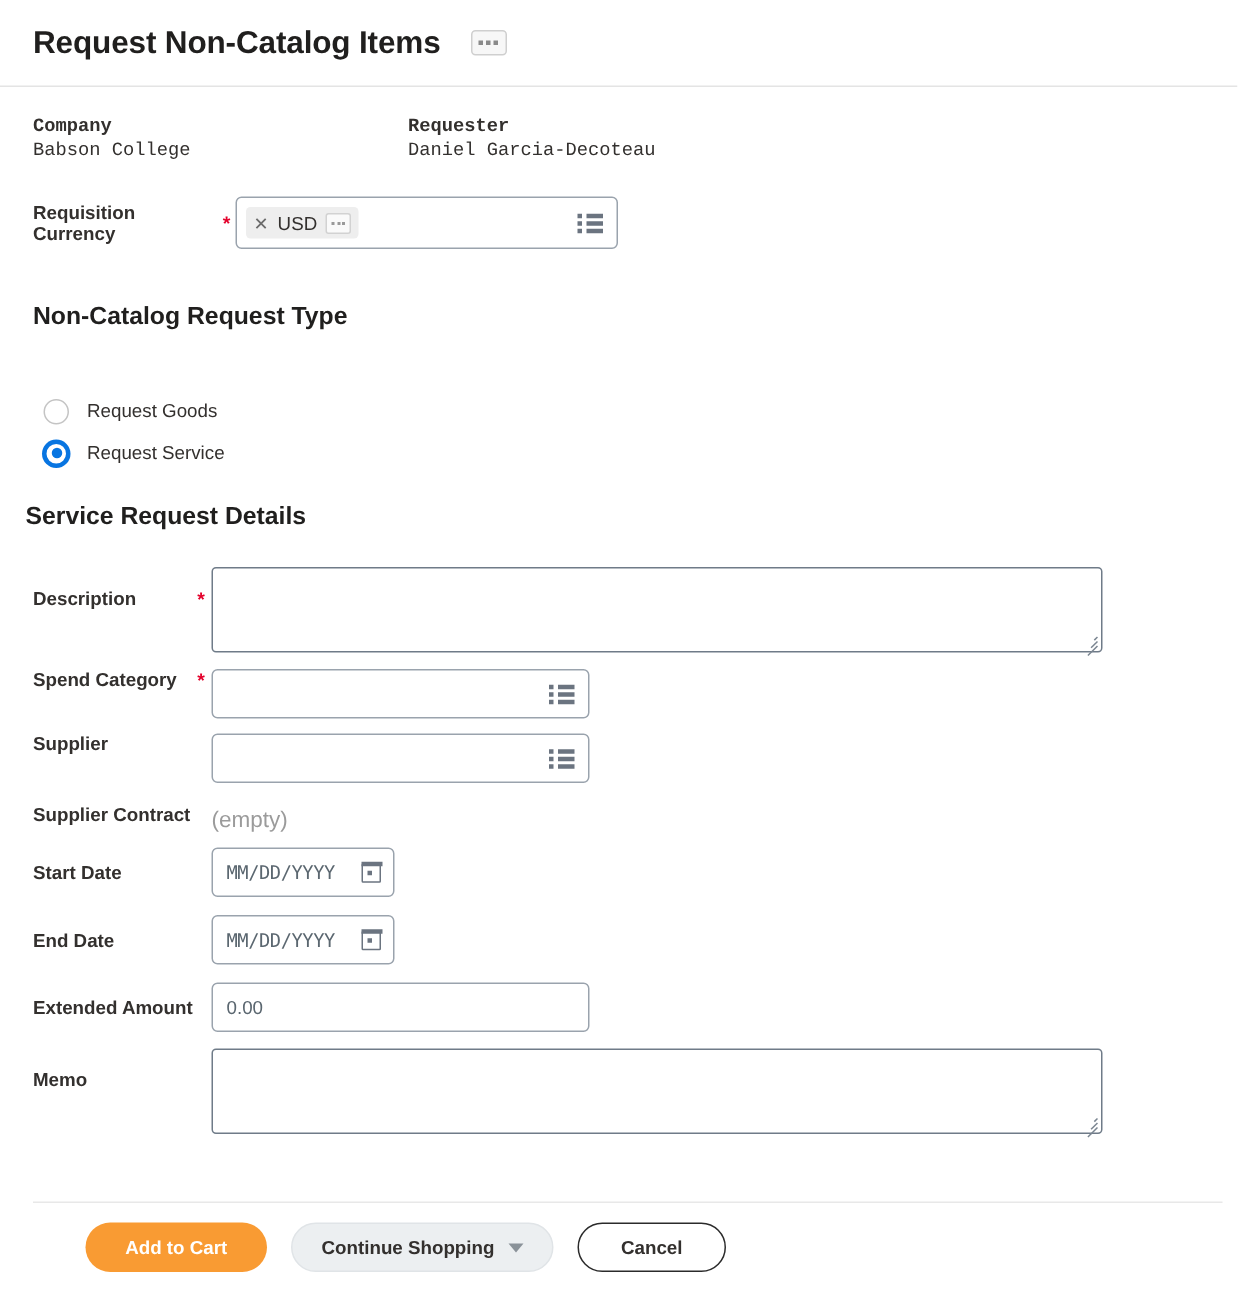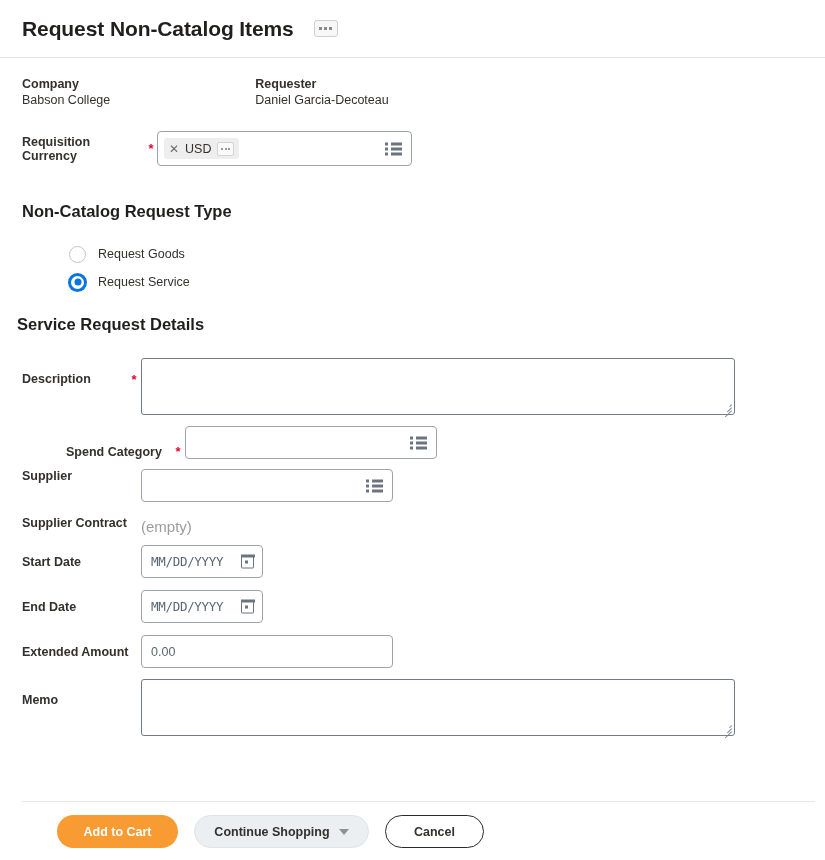--- a/index.html
+++ b/index.html
@@ -49,20 +49,21 @@
     width: 3px;
     height: 3px;
     background: #8a8a8a;
     display: block;
   }
 
   
   .summary {
     display: flex;
     padding: 18px 0 0 22px;
+    font-family: Liberation Mono, monospace;
   }
   .summary-block { margin-right: 0; }
   .summary-block.requester { margin-left: 145px; }
   .summary-label {
     font-size: 12.5px;
     font-weight: bold;
     color: #33302e;
     line-height: 16px;
   }
   .summary-value {
@@ -403,21 +404,21 @@
       <span class="pr r2"></span>
         <span class="pl r2"></span>
       <span class="pr r3"></span>
         <span class="pl r3"></span>
     </span>
   </div>
 </div>
 
 <div class="section-heading" style="margin-top:36px;">Non-Catalog Request Type</div>
 
-<div style="margin-top:20px;padding-left:40px;">
+<div style="margin-top:40px;">
   <div class="radio-row">
     <span class="radio"></span>
     <span class="radio-label">Request Goods</span>
   </div>
   <div class="radio-row" style="margin-top:2px;">
     <span class="radio checked"></span>
     <span class="radio-label">Request Service</span>
   </div>
 </div>
 
@@ -428,21 +429,21 @@
   <div class="req-star" style="padding-top:14px;">*</div>
   <div class="textarea-box" style="width:594px;height:57px;">
     <span class="resize-grip">
       <span class="l1"></span>
       <span class="l2"></span>
       <span class="l3"></span>
     </span>
   </div>
 </div>
 
-<div class="field-row" style="margin-top:11px; align-items:flex-end;margin-left:44px;">
+<div class="field-row" style="margin-top:11px; align-items:flex-start;">
   <div class="field-label" style="padding-top:0;">Spend Category</div>
   <div class="req-star" style="padding-top:0;">*</div>
   <div class="input-box lookup-box">
     <span class="prompt-icon">
       <span class="pr r1"></span>
         <span class="pl r1"></span>
       <span class="pr r2"></span>
         <span class="pl r2"></span>
       <span class="pr r3"></span>
         <span class="pl r3"></span>

